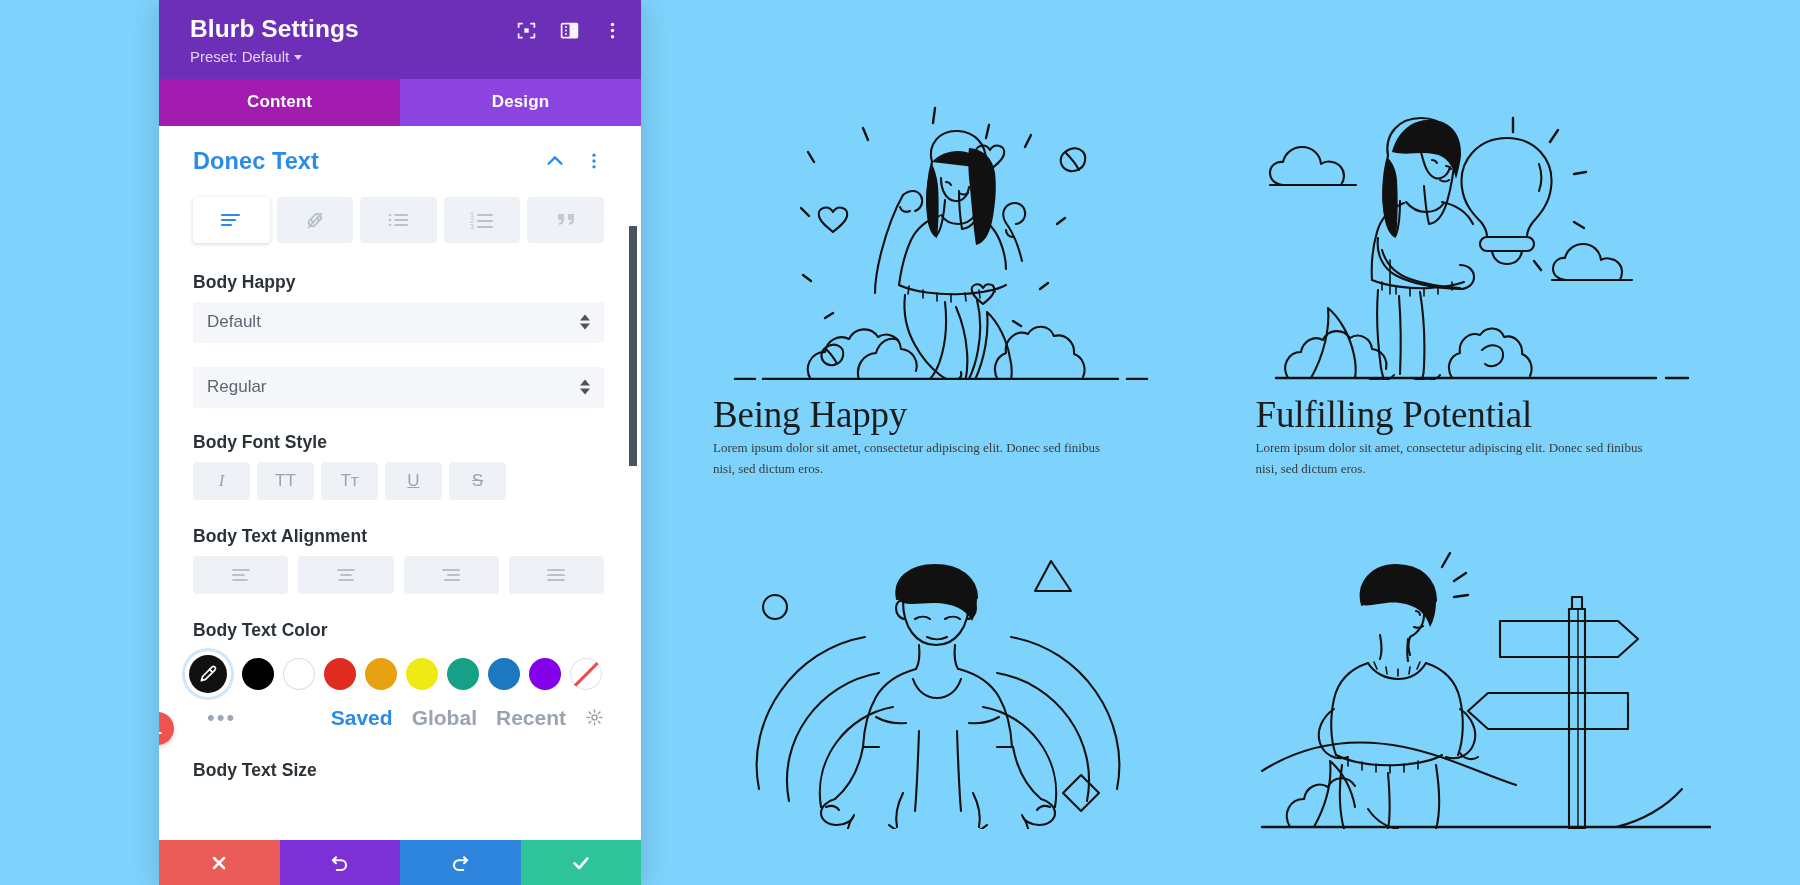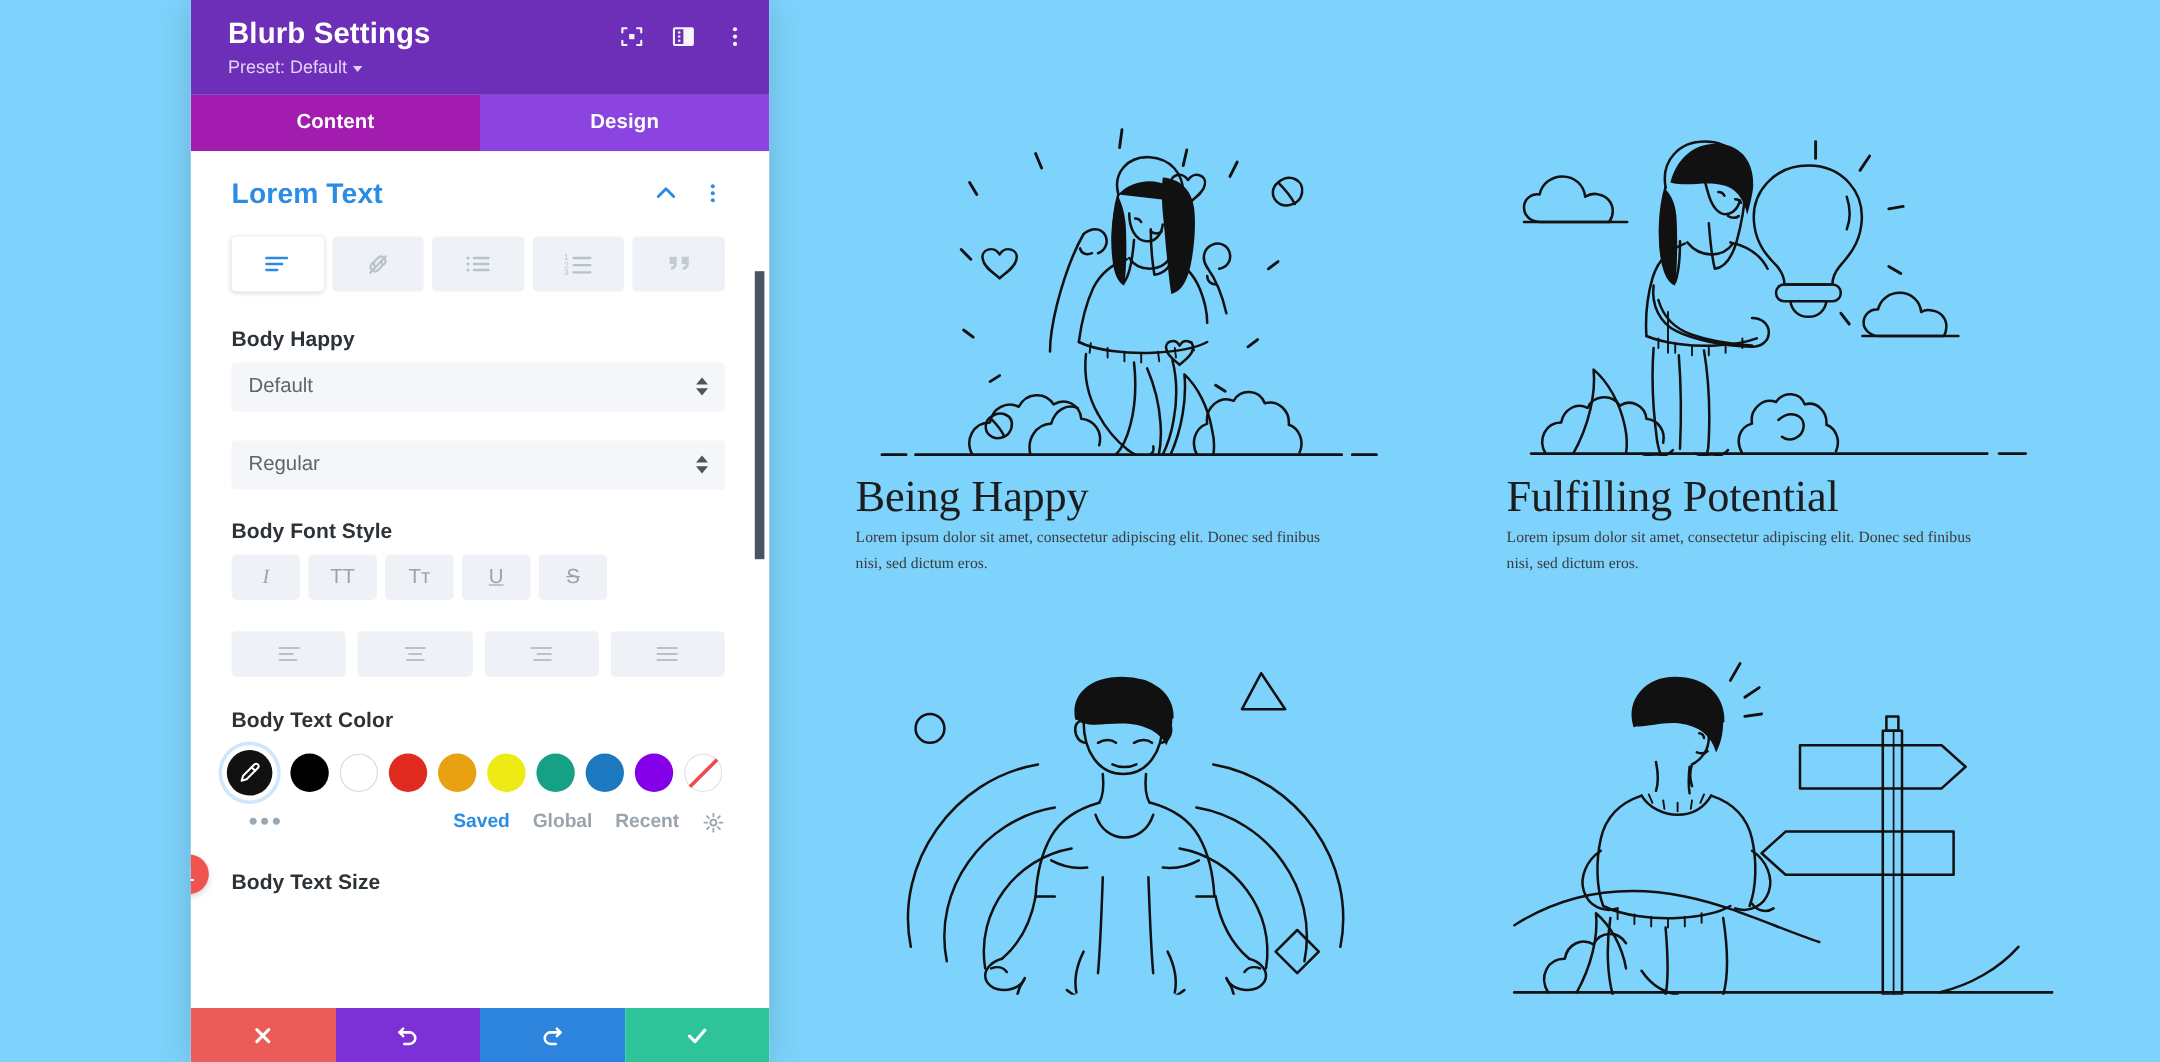--- a/index.html
+++ b/index.html
@@ -307,21 +307,21 @@
     letter-spacing: 2px;
     line-height: 10px;
     cursor: pointer;
   }
   .foot-right {
     margin-left: auto;
     display: flex;
     align-items: center;
     gap: 19px;
   }
-  .foot-link { font-size: 16px; color: #9aa4ae; cursor: pointer; font-weight: 600; }
+  .foot-link { font-size: 21px; color: #9aa4ae; cursor: pointer; font-weight: 600; }
   .foot-link.active { color: #2b8ce6; }
 
   .badge-1 {
     position: absolute;
     left: -18px;
     top: 712px;
     width: 33px; height: 33px;
     background: #ef5350;
     color: #fff;
     border-radius: 50%;
@@ -692,21 +692,21 @@
 
     <div class="modal-tabs">
       <div class="tab">Content</div>
       <div class="tab active">Design</div>
     </div>
 
     <div class="modal-body">
       <div class="scroll-area">
 
         <div class="section-head">
-          <div class="section-title">Lorem Text</div>
+          <div class="section-title">Donec Text</div>
           <div class="section-actions">
             <span class="chevron-up">
               <svg width="22" height="22" viewBox="0 0 24 24" fill="none" stroke="#2b8ce6" stroke-width="2.6" stroke-linecap="round" stroke-linejoin="round">
                 <path d="M5 15 L12 8 L19 15"></path>
               </svg>
             </span>
             <span class="kebab">
               <svg width="20" height="20" viewBox="0 0 24 24" fill="#2b8ce6">
                 <circle cx="12" cy="5" r="2"></circle>
                   <circle cx="12" cy="12" r="2"></circle>
@@ -778,20 +778,21 @@
 
         <div class="field-label">Body Font Style</div>
         <div class="style-row">
           <div class="style-btn" style="font-style:italic;font-family:'Liberation Serif',serif;">I</div>
           <div class="style-btn">TT</div>
           <div class="style-btn">Tᴛ</div>
           <div class="style-btn" style="text-decoration:underline;">U</div>
           <div class="style-btn" style="text-decoration:line-through;">S</div>
         </div>
 
+        <div class="field-label">Body Text Alignment</div>
         <div class="align-row">
           <div class="align-btn">
             <svg width="22" height="16" viewBox="0 0 22 16" stroke="#b8c2cc" stroke-width="1.8" stroke-linecap="round">
               <path d="M3 3 H19"></path>
                 <path d="M3 8 H14"></path>
                 <path d="M3 13 H17"></path>
             </svg>
           </div>
           <div class="align-btn">
             <svg width="22" height="16" viewBox="0 0 22 16" stroke="#b8c2cc" stroke-width="1.8" stroke-linecap="round">

